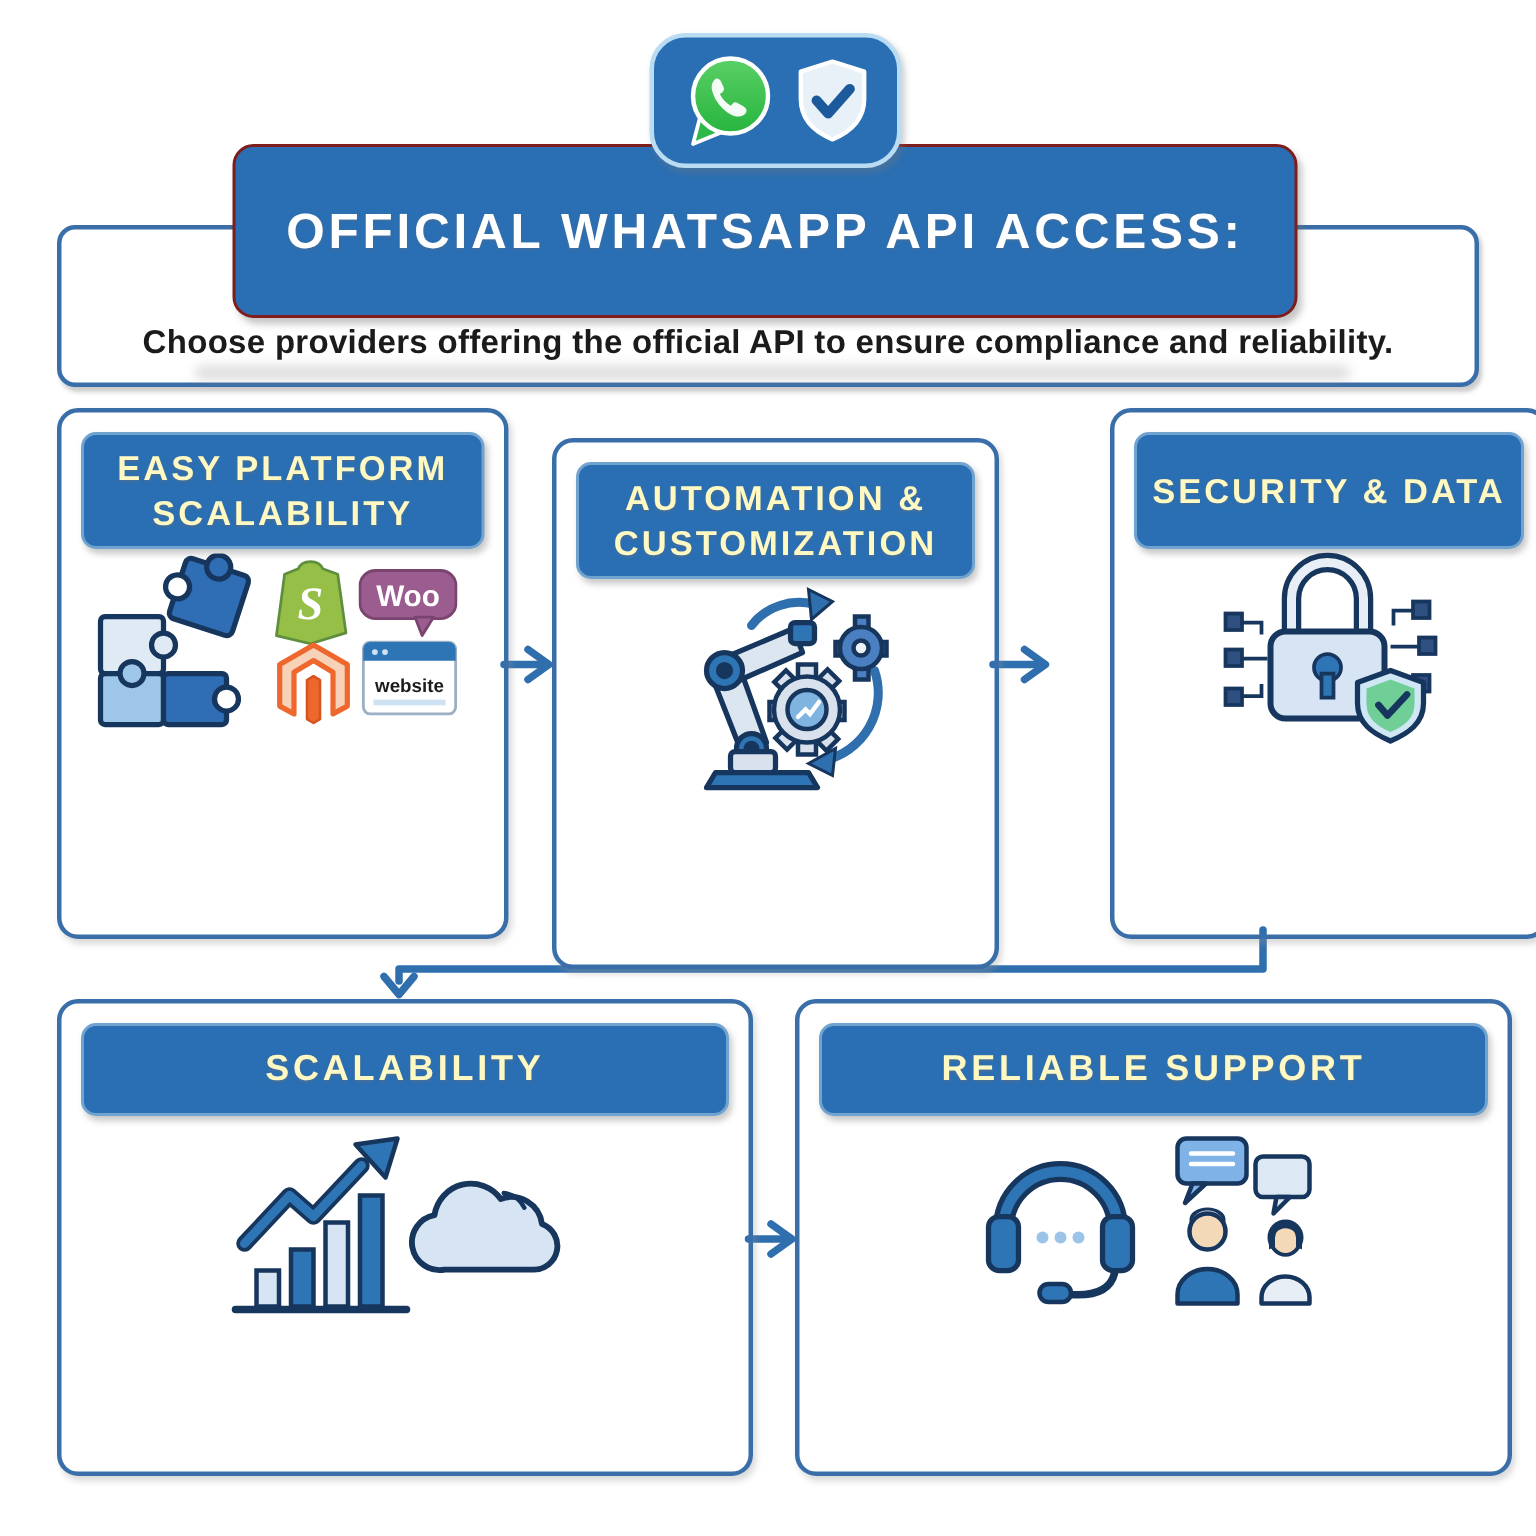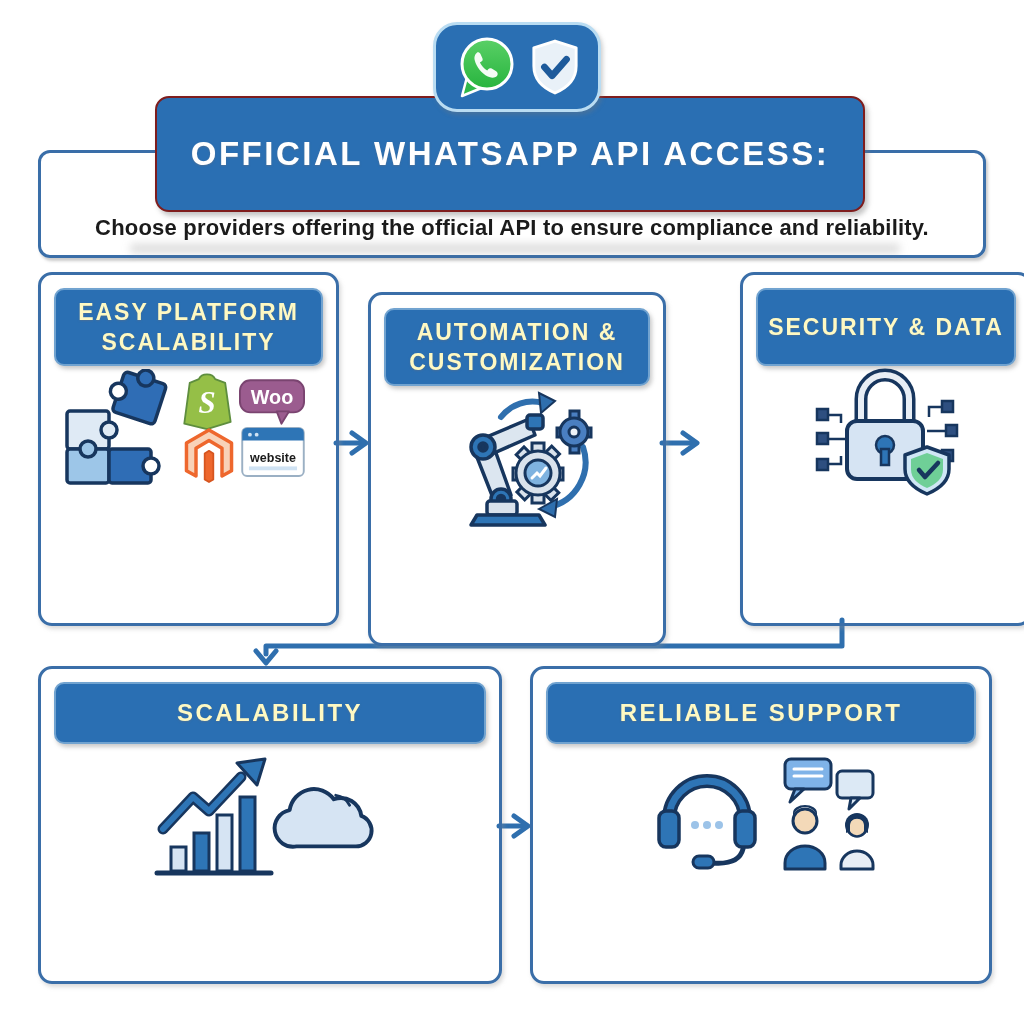--- a/index.html
+++ b/index.html
@@ -260,21 +260,21 @@
       <path d="M14,74 L44,42 L60,56 L92,22" stroke="#17365e" stroke-width="11" fill="none" stroke-linecap="round" stroke-linejoin="round"></path>
       <path d="M14,74 L44,42 L60,56 L92,22" stroke="#2e75b6" stroke-width="6" fill="none" stroke-linecap="round" stroke-linejoin="round"></path>
       <polygon points="88,8 116,4 108,30" fill="#2e75b6" stroke="#17365e" stroke-width="3" stroke-linejoin="round"></polygon>
     </svg>
     <svg class="icon-abs" style="left:230px;top:104px;" width="108" height="82" viewBox="0 0 110 82">
       <path d="M26,74 h60 a16 16 0 0 0 6,-31 a21 21 0 0 0 -28,-17 a25 25 0 0 0 -45,11 a17 17 0 0 0 7,37 z" fill="#d6e4f3" stroke="#17365e" stroke-width="4" stroke-linejoin="round"></path>
       <path d="M66,22 a18 18 0 0 1 14,10" stroke="#17365e" stroke-width="3" fill="none" stroke-linecap="round"></path>
     </svg>
   </div>
 
-  <div class="feature-box" style="left:530px;top:666px;width:456px;height:312px;">
+  <div class="feature-box" style="left:530px;top:666px;width:456px;height:312px;padding-left:16px;">
     <div class="box-header single">
       <div class="hdr-line big">RELIABLE SUPPORT</div>
     </div>
     <svg class="icon-abs" style="left:118px;top:90px;" width="112" height="116" viewBox="0 0 112 116">
       <path d="M18,60 a38 38 0 0 1 76,0" stroke="#17365e" stroke-width="14" fill="none" stroke-linecap="round"></path>
       <path d="M18,60 a38 38 0 0 1 76,0" stroke="#2e75b6" stroke-width="7" fill="none" stroke-linecap="round"></path>
       <rect x="8" y="52" width="20" height="36" rx="7" fill="#2e75b6" stroke="#17365e" stroke-width="3.5"></rect>
       <rect x="84" y="52" width="20" height="36" rx="7" fill="#2e75b6" stroke="#17365e" stroke-width="3.5"></rect>
       <circle cx="44" cy="66" r="4" fill="#9cc3e8"></circle>
         <circle cx="56" cy="66" r="4" fill="#9cc3e8"></circle>

